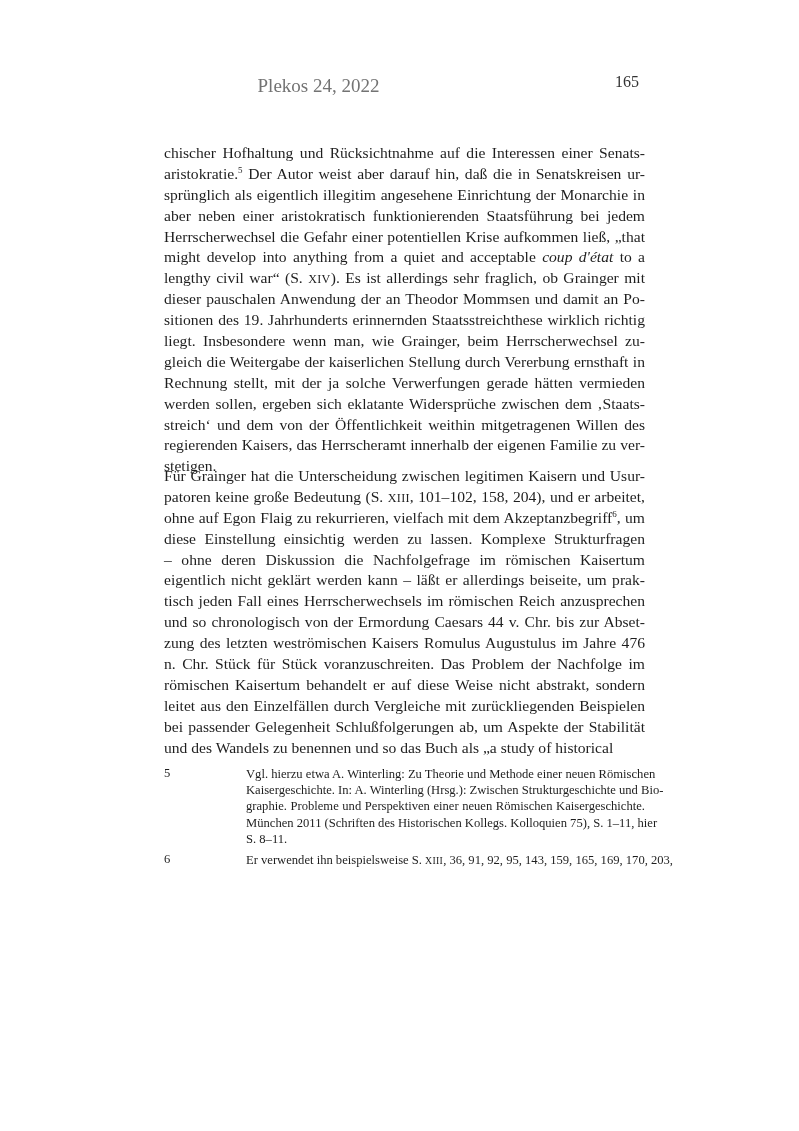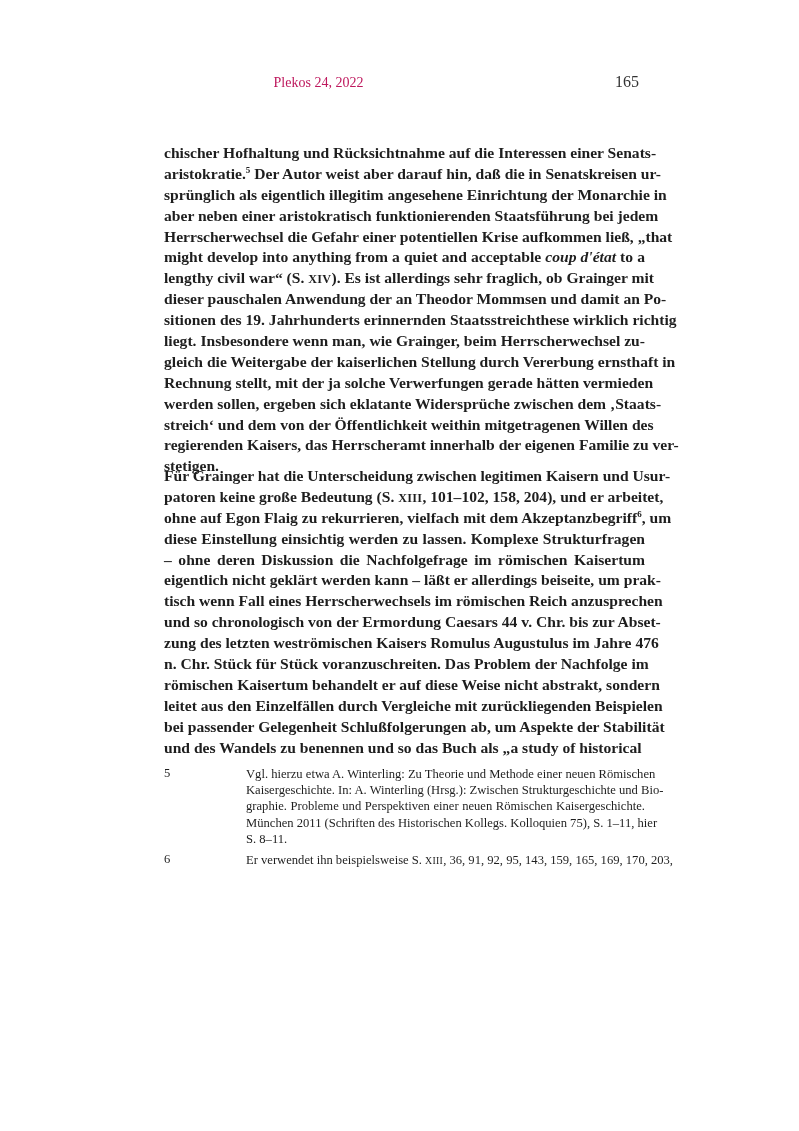--- a/index.html
+++ b/index.html
@@ -1,21 +1,21 @@
 <!DOCTYPE html>
 <html><head>
 <meta charset="utf-8">
 <style>
   html, body { margin: 0; padding: 0; background: #ffffff; }
   body { width: 799px; height: 1131px; position: relative; overflow: hidden;
          font-family: "Liberation Serif", "DejaVu Serif", serif; color: #1e1e1e; }
   .header-title { position: absolute; top: 75px; left: 0; width: 637px; text-align: center;
-                  font-size: 14px; color: #be185d; }
+                  font-size: 19px; color: #737373; }
   .page-number { position: absolute; top: 73px; left: 615px; font-size: 16px; color: #333; }
-  .body-text { position: absolute; left: 164px; width: 481px; font-size: 15.6px; font-weight: bold; }
+  .body-text { position: absolute; left: 164px; width: 481px; font-size: 15.6px; }
   .line { display: block; height: 20.9px; line-height: 20.9px; white-space: nowrap;
           text-align: justify; text-align-last: justify; }
   .line.last { text-align-last: left; }
   .para1 { top: 143px; }
   .para2 { top: 466px; }
   .fn { position: absolute; left: 164px; width: 481px; font-size: 12.6px; }
   .fn .num { position: absolute; left: 0; top: 0; }
   .fn .txt { position: absolute; left: 38px; width: 443px; }
   .fn .line { height: 16.2px; line-height: 16.2px; margin-left: 44px; }
   .fn5 { top: 766px; }
@@ -50,21 +50,21 @@
     <span class="line">regierenden Kaisers, das Herrscheramt innerhalb der eigenen Familie zu ver-</span>
     <span class="line last">stetigen.</span>
   </div>
 <div class="body-text para2" id="para-1">
     <span class="line">Für Grainger hat die Unterscheidung zwischen legitimen Kaisern und Usur-</span>
     <span class="line">patoren keine große Bedeutung (S. <span class="sc">XIII</span>, 101–102, 158, 204), und er arbeitet,</span>
     <span class="line">ohne auf Egon Flaig zu rekurrieren, vielfach mit dem Akzeptanzbegriff<sup>6</sup>, um</span>
     <span class="line">diese Einstellung einsichtig werden zu lassen. Komplexe Strukturfragen</span>
     <span class="line">– ohne deren Diskussion die Nachfolgefrage im römischen Kaisertum</span>
     <span class="line">eigentlich nicht geklärt werden kann – läßt er allerdings beiseite, um prak-</span>
-    <span class="line">tisch wenn Fall eines Herrscherwechsels im römischen Reich anzusprechen</span>
+    <span class="line">tisch jeden Fall eines Herrscherwechsels im römischen Reich anzusprechen</span>
     <span class="line">und so chronologisch von der Ermordung Caesars 44 v. Chr. bis zur Abset-</span>
     <span class="line">zung des letzten weströmischen Kaisers Romulus Augustulus im Jahre 476</span>
     <span class="line">n. Chr. Stück für Stück voranzuschreiten. Das Problem der Nachfolge im</span>
     <span class="line">römischen Kaisertum behandelt er auf diese Weise nicht abstrakt, sondern</span>
     <span class="line">leitet aus den Einzelfällen durch Vergleiche mit zurückliegenden Beispielen</span>
     <span class="line">bei passender Gelegenheit Schlußfolgerungen ab, um Aspekte der Stabilität</span>
     <span class="line last">und des Wandels zu benennen und so das Buch als „a study of historical</span>
   </div>
 
 <div class="fn fn5">

